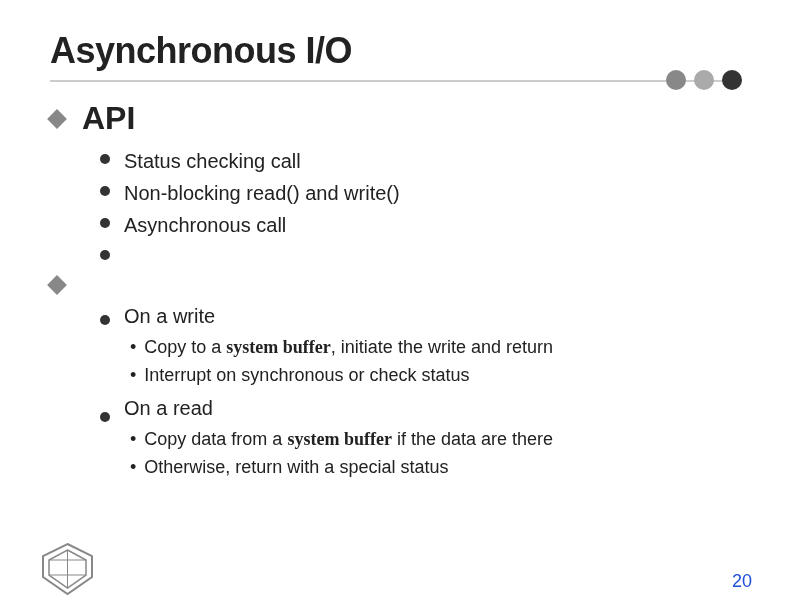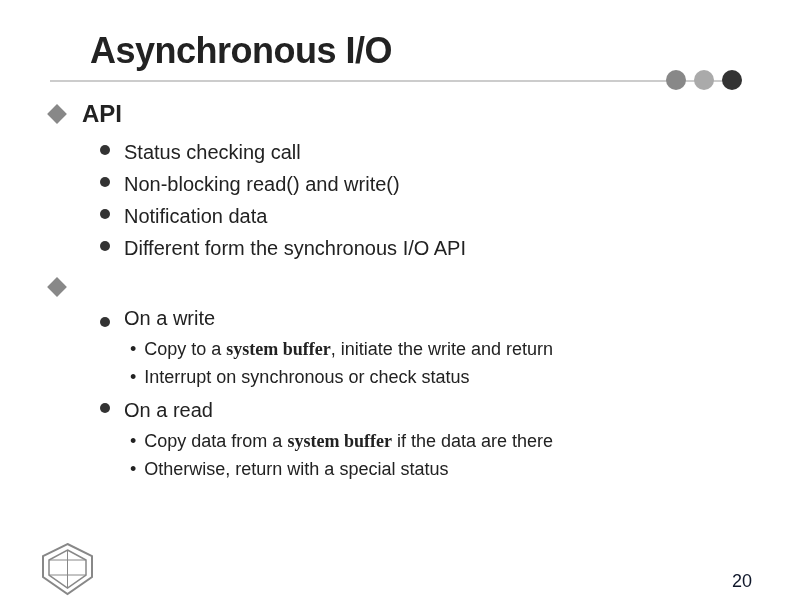--- a/index.html
+++ b/index.html
@@ -19,21 +19,20 @@
       padding: 30px 50px 30px 50px;
       position: relative;
     }
 
     .title {
       font-size: 36px;
       font-weight: bold;
       color: #222222;
       margin-bottom: 8px;
       letter-spacing: -0.5px;
-      margin-left: 40px;
     }
 
     .divider {
       height: 2px;
       background: #cccccc;
       margin-bottom: 18px;
       position: relative;
     }
 
     .dots {
@@ -77,21 +76,21 @@
     .diamond {
       width: 14px;
       height: 14px;
       background: #888888;
       transform: rotate(45deg);
       margin-right: 18px;
       flex-shrink: 0;
     }
 
     .section-title {
-      font-size: 24px;
+      font-size: 32px;
       font-weight: bold;
       color: #222222;
     }
 
     .bullet-list {
       list-style: none;
       padding-left: 50px;
     }
 
     .bullet-list li {
@@ -137,21 +136,21 @@
     .bold-text {
       font-weight: bold;
       font-family: Liberation Serif, serif;
     }
 
     .page-number {
       position: absolute;
       bottom: 20px;
       right: 40px;
       font-size: 18px;
-      color: #0f172a;
+      color: #1d4ed8;
     }
 
     .logo {
       position: absolute;
       bottom: 15px;
       left: 40px;
       width: 55px;
       height: 55px;
     }
 
@@ -184,25 +183,24 @@
       <li>
         <div class="bullet-dot"></div>
         <span>Status checking call</span>
       </li>
       <li>
         <div class="bullet-dot"></div>
         <span>Non-blocking read() and write()</span>
       </li>
       <li>
         <div class="bullet-dot"></div>
-        <span>Notification data</span>
-      </li>
-      <li>
-        <div class="bullet-dot"></div>
-        <span>Different form the synchronous I/O API</span>
+        <span>Asynchronous call</span>
+      </li>
+      <li>
+        <div class="bullet-dot"></div>
       </li>
     </ul>
   </div>
 
   <div class="section">
     <div class="section-header">
       <div class="diamond"></div>
     </div>
     <ul class="bullet-list">
 
@@ -217,21 +215,21 @@
             <span>Copy to a <span class="bold-text">system buffer</span>, initiate the write and return</span>
           </li>
           <li>
             <span class="sub-bullet-prefix">•</span>
             <span>Interrupt on synchronous or check status</span>
           </li>
         </ul>
       </li>
 
       <li style="flex-direction: column; align-items: flex-start;">
-        <div style="display:flex; align-items:flex-start;">
+        <div style="display:flex; align-items:flex-end;">
           <div class="bullet-dot"></div>
           <span>On a read</span>
         </div>
         <ul class="sub-bullet-list">
           <li>
             <span class="sub-bullet-prefix">•</span>
             <span>Copy data from a <span class="bold-text">system buffer</span> if the data are there</span>
           </li>
           <li>
             <span class="sub-bullet-prefix">•</span>

